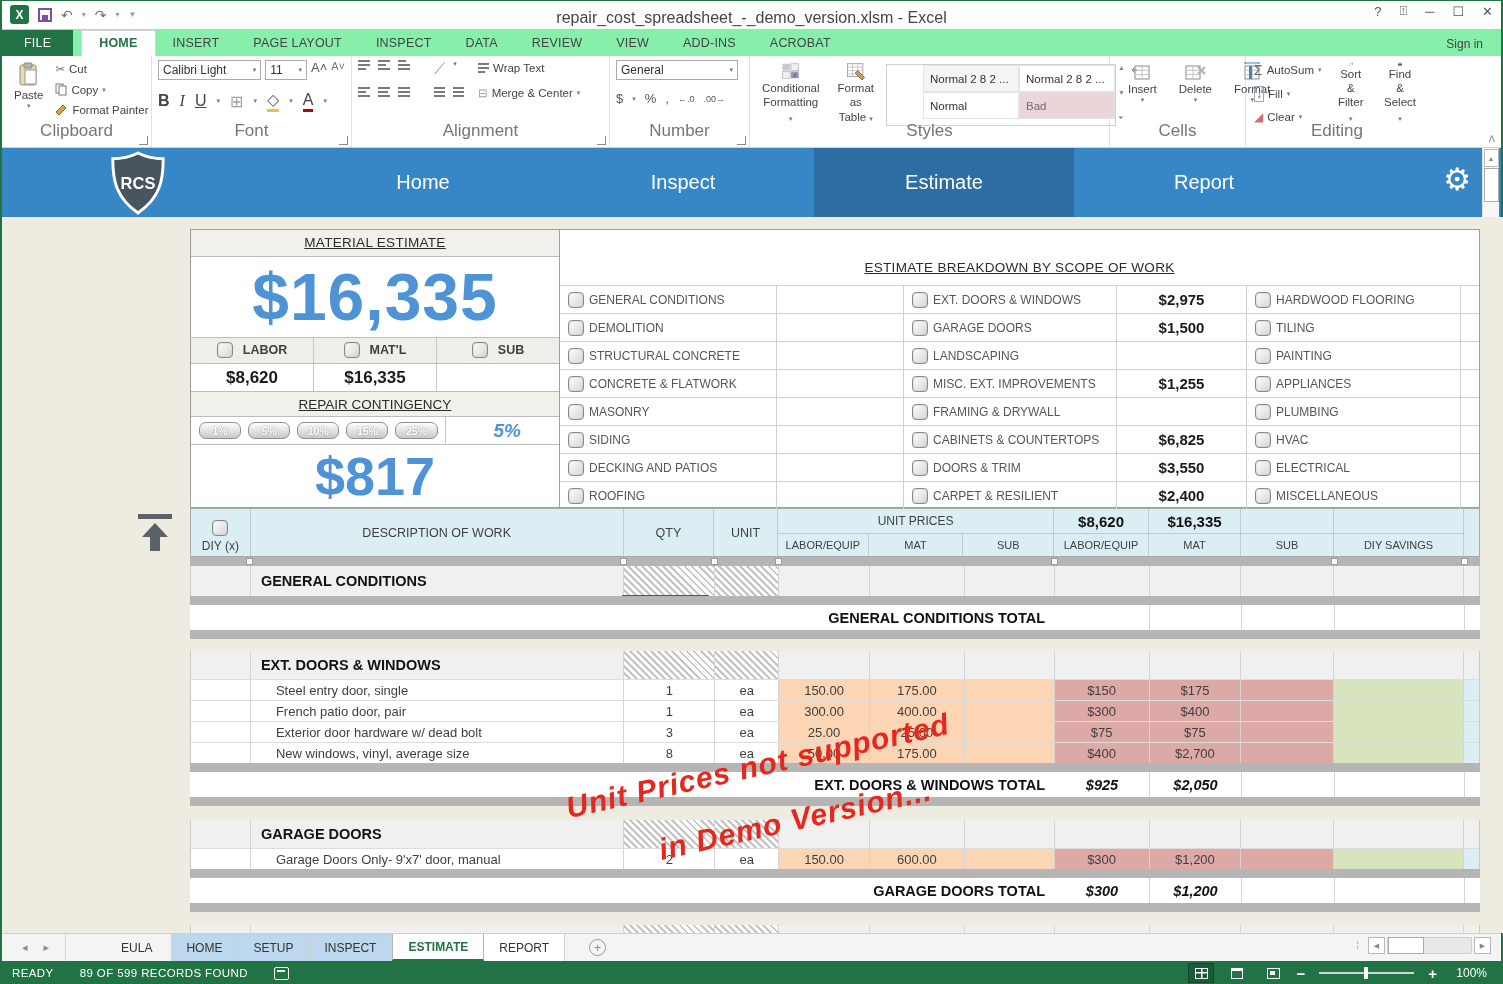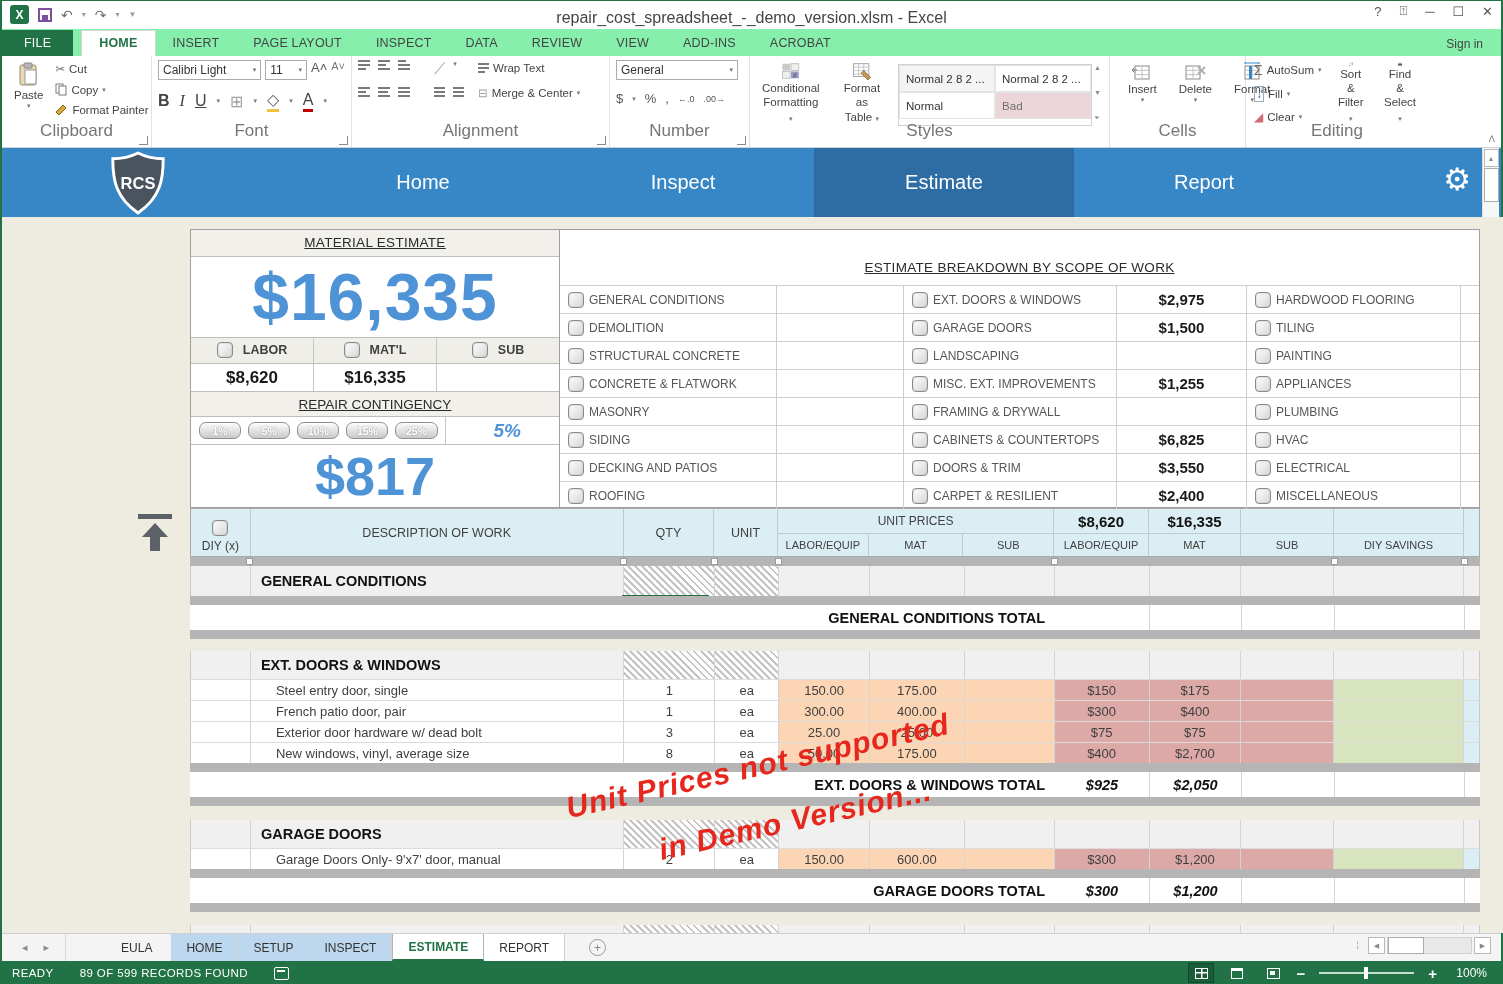--- a/index.html
+++ b/index.html
@@ -38,21 +38,21 @@
   .icn { color:#6d6d6d; }
   .smallbtn { display:flex; align-items:center; gap:4px; font-size:11.5px; color:#444; padding:2px 2px; white-space:nowrap; }
   .bigbtn { display:flex; flex-direction:column; align-items:center; justify-content:flex-start; font-size:11.5px;
             color:#444; padding:2px 6px; text-align:center; line-height:1.25; }
   .caret { font-size:7px; color:#777; }
   .combo { border:1px solid #ababab; background:#fff; font-size:12px; color:#333; padding:1px 4px;
            display:flex; align-items:center; justify-content:space-between; height:20px; }
   .bars { display:inline-flex; flex-direction:column; gap:2px; }
   .bars i { display:block; height:2px; background:#7a7a7a; }
   .grayline { color:#a0a0a0; }
-  .gallery { border:1px solid #d0d0d0; display:grid; grid-template-columns:96px 96px; grid-auto-rows:27px; margin-top:4px; }
+  .gallery { border:1px solid #d0d0d0; display:grid; grid-template-columns:96px 96px; grid-auto-rows:27px; margin-top:4px;padding-left:36px; }
   .gcell { border:1px solid #e4e4e4; font-size:11.5px; color:#333; display:flex; align-items:center; padding:0 6px; background:#fff; white-space:nowrap; overflow:hidden; }
   .gcell.bad { background:#ecd5d8; color:#6f6f6f; }
   .gscroll { display:flex; flex-direction:column; justify-content:space-between; padding:4px 2px; color:#8a8a8a; font-size:7px; }
   .ribbon-collapse { position:absolute; right:6px; bottom:3px; color:#777; font-size:9px; }
 
   
   .navbar { position:absolute; left:0; top:147px; width:100%; height:69px; background:#3787c6; }
   .shield { position:absolute; left:106px; top:3px; }
   .navitem { position:absolute; top:0; height:69px; width:260px; display:flex; align-items:center; justify-content:center;
              color:#fff; font-size:20px; }

